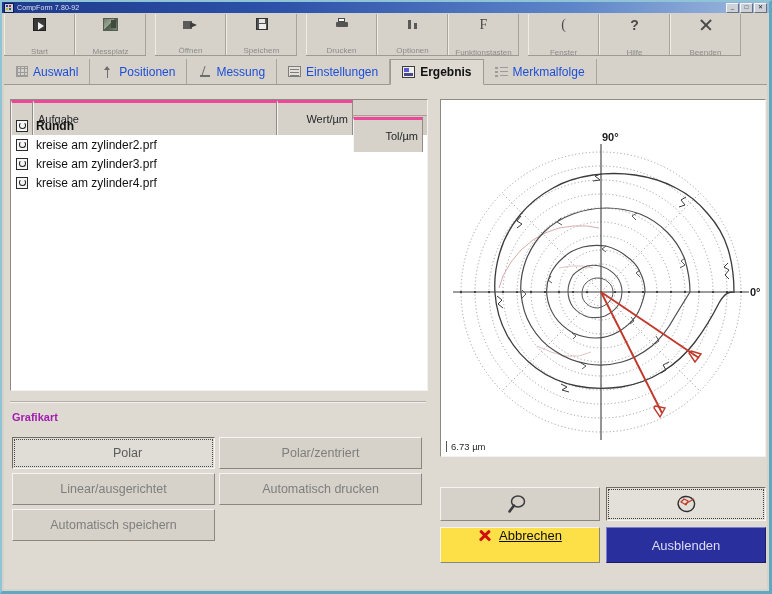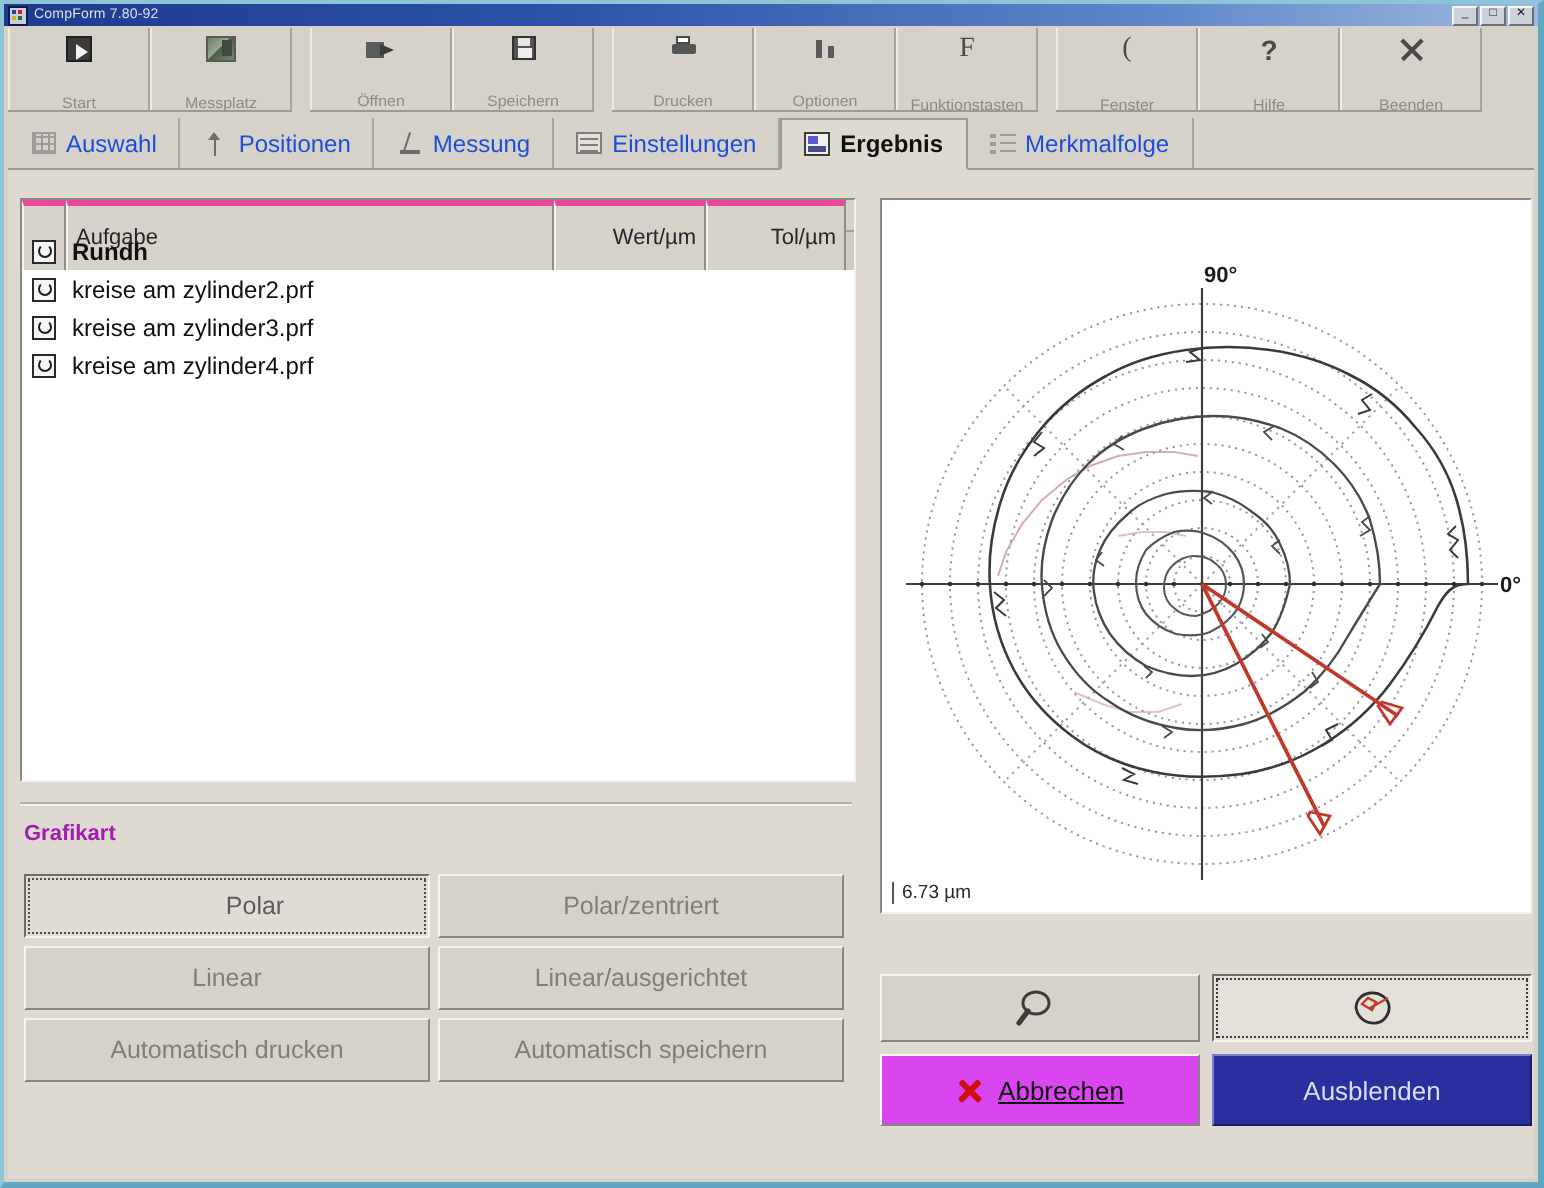--- a/index.html
+++ b/index.html
@@ -460,21 +460,21 @@
     display: flex;
     align-items: center;
     padding: 16px 4px;
     background: #d6d2ca;
     overflow: hidden;
     white-space: nowrap;
   }
   .hcell.h-icon  { width: 22px; }
   .hcell.h-task  { width: 244px; }
   .hcell.h-val   { width: 76px; justify-content: flex-end; }
-  .hcell.h-tol   { width: 70px; justify-content: flex-end; }
+  .hcell.h-tol   { width: 70px; justify-content: flex-end; margin-top: 17px; }
   .lrow {
     display: flex;
     height: 19px;
     align-items: stretch;
     background: #ffffff;
     font-size: 12px;
     text-align: right;
   }
   .lrow.selected { background: #d0ccc4; }
   .lrow .rc-icon {
@@ -634,24 +634,23 @@
     position: absolute;
     left: 0; top: 428px;
     width: 326px;
     height: 36px;
     display: grid;
     grid-template-columns: 160px 160px;
     gap: 6px;
   }
   #cancel-button {
     display: flex;
-    align-items: center;
     justify-content: center;
     gap: 7px;
-    background: #d946ef;
+    background: #fde047;
     border-top: 1.5px solid #f6f4f0;
     border-left: 1.5px solid #f6f4f0;
     border-right: 1.5px solid #8a8780;
     border-bottom: 1.5px solid #8a8780;
     box-sizing: border-box;
     font-size: 13px;
     color: #101010;
     cursor: default;
   }
   #cancel-button .lbl { text-decoration: underline; text-underline-offset: 1px; }
@@ -856,21 +855,20 @@
           <span class="rc-tol"></span>
         </div>
       </div>
 
       <div id="grafikart-sep"></div>
       <div id="grafikart-title">Grafikart</div>
 
       <div id="graf-buttons">
         <div class="gbtn pressed focus">Polar</div>
         <div class="gbtn">Polar/zentriert</div>
-        <div class="gbtn">Linear</div>
         <div class="gbtn">Linear/ausgerichtet</div>
         <div class="gbtn">Automatisch drucken</div>
         <div class="gbtn">Automatisch speichern</div>
       </div>
     </div>
 
     <div id="right-pane">
 
       <div id="chart-frame">
         <svg id="chart-svg" width="323" height="379" viewBox="0 0 323 379">

